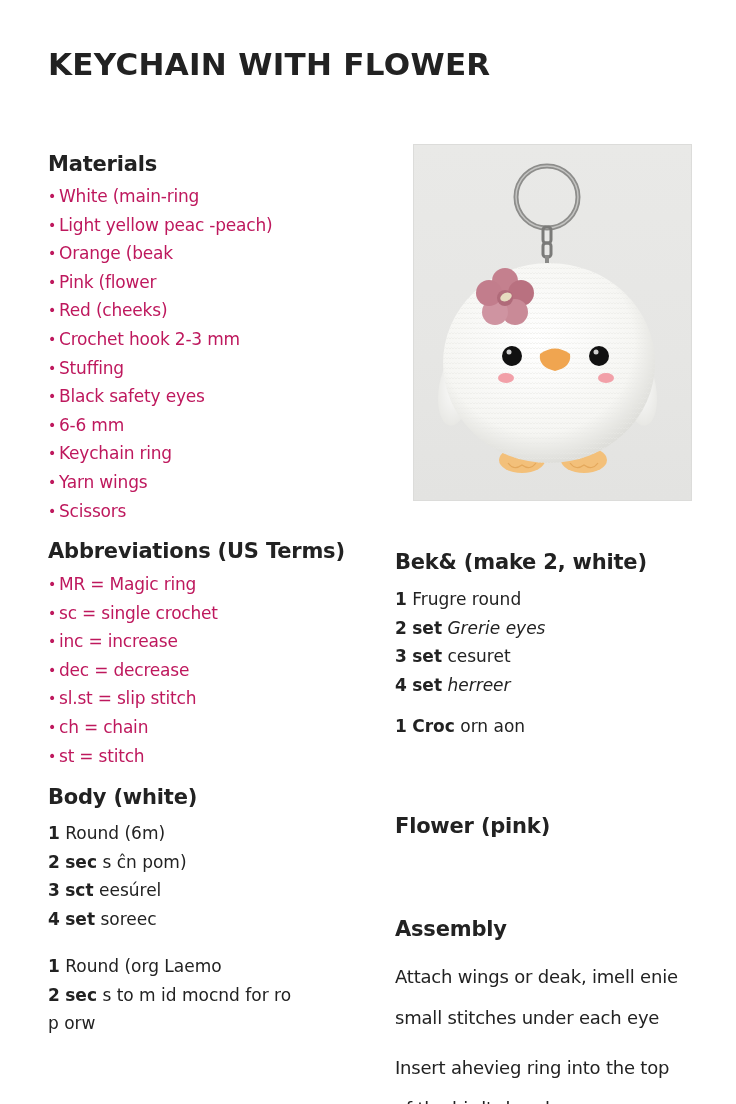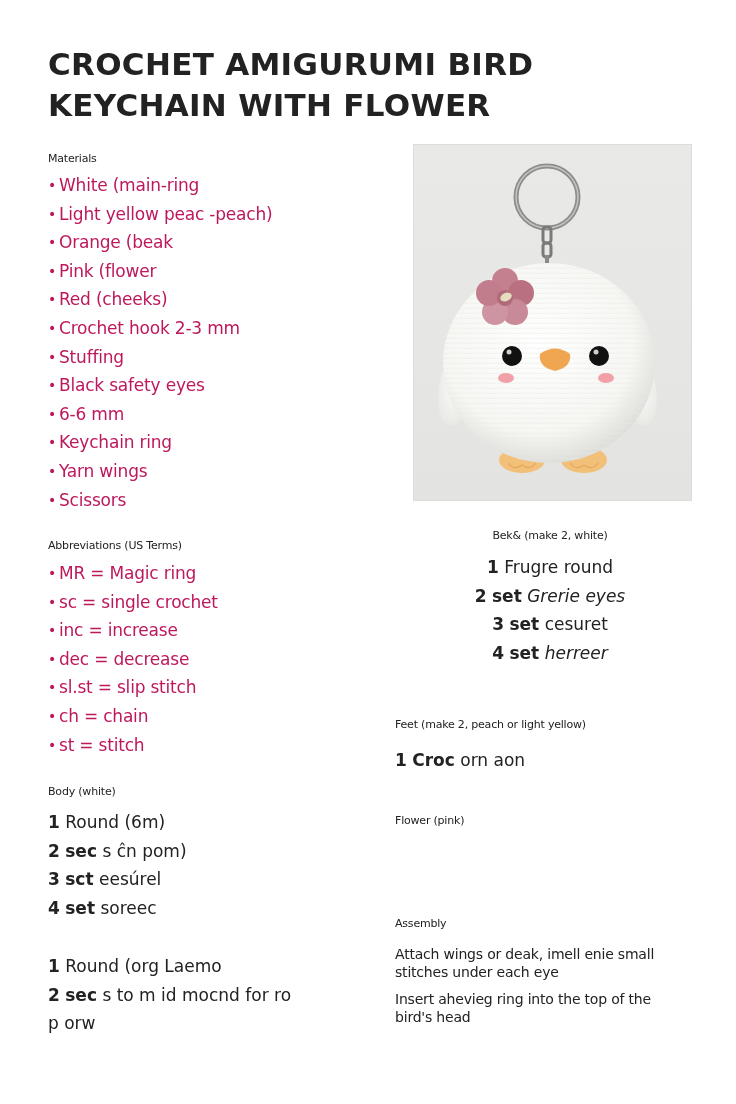--- a/index.html
+++ b/index.html
@@ -7,39 +7,38 @@
   body { font-family: "DejaVu Sans", "Liberation Sans", sans-serif; color: #1e1e1e; position: relative; }
 
   .title {
     position: absolute; left: 48px; top: 44px; width: 640px;
     font-family: "DejaVu Sans", sans-serif; font-weight: bold;
     font-size: 31px; line-height: 41px; letter-spacing: 0.3px; color: #222;
   }
   .title span { display: block; }
 
   .col { position: absolute; }
-  .h { font-weight: normal; font-size: 11px; color: #222; letter-spacing: -0.2px; }
+  .h { font-weight: bold; font-size: 21px; color: #222; letter-spacing: -0.2px; }
   .bul { list-style: none; }
   .bul li { font-size: 17px; line-height: 27.6px; color: #be185d; letter-spacing: -0.2px; white-space: nowrap; }
   .bul li::before { content: "•"; display: inline-block; width: 11px; font-size: 14px; position: relative; top: -1px; }
   .rows div { font-size: 17px; line-height: 28.5px; color: #222; white-space: nowrap; }
   .rows b { font-weight: bold; }
-  .para { font-size: 14px; line-height: 18px; color: #222; letter-spacing: -0.2px; }
+  .para { font-size: 18px; line-height: 41px; color: #222; letter-spacing: -0.2px; }
 
   .photo {
     position: absolute; left: 413px; top: 144px; width: 279px; height: 357px;
     background: linear-gradient(180deg, #e9e9e7 0%, #e6e6e4 60%, #e3e3e1 100%);
     border: 1px solid #dcdcda;
   }
 </style>
 </head>
 <body>
 
 <div class="title">
-  <span>CROCHET AMIGURUMI BIRD</span>
   <span>KEYCHAIN WITH FLOWER</span>
 </div>
 
 <div class="col" style="left:48px; top:152px; width:340px;">
   <div class="h" style="margin-bottom:7px;">Materials</div>
   <ul class="bul">
     <li>White (main-ring</li>
     <li>Light yellow peac -peach)</li>
     <li>Orange (beak</li>
     <li>Pink (flower</li>
@@ -137,32 +136,31 @@
 </div>
 
 <div class="col" style="left:48px; top:952px; width:320px;">
   <div class="rows">
     <div><b>1</b> <b></b><span>Round (org Laemo</span></div>
     <div><b>2</b> <b>sec</b> <span>s to m id mocnd for ro</span></div>
     <div>p orw</div>
   </div>
 </div>
 
-<div class="col" style="left:395px; top:529px; width:310px;text-align:center;">
+<div class="col" style="left:395px; top:550px; width:310px;">
   <div class="h" style="margin-bottom:11px;">Bek&amp; (make 2, white)</div>
   <div class="rows">
     <div><b>1</b> <b></b><span>Frugre round</span></div>
     <div><b>2</b> <b>set</b> <span style="font-style:italic;">Grerie eyes</span></div>
     <div><b>3</b> <b>set</b> <span>cesuret</span></div>
     <div><b>4</b> <b>set</b> <span style="font-style:italic;">herreer</span></div>
   </div>
 </div>
 
 <div class="col" style="left:395px; top:712px; width:300px;">
-  <div class="h" style="line-height:25px; margin-bottom:9px;">Feet (make 2, peach or light yellow)</div>
   <div class="rows">
     <div><b>1</b> <b>Croc</b> <span>orn aon</span></div>
   </div>
 </div>
 
 <div class="col" style="left:395px; top:814px; width:300px;">
   <div class="h" style="margin-bottom:9px;">Flower (pink)</div>
 </div>
 
 <div class="col" style="left:395px; top:917px; width:290px;">

